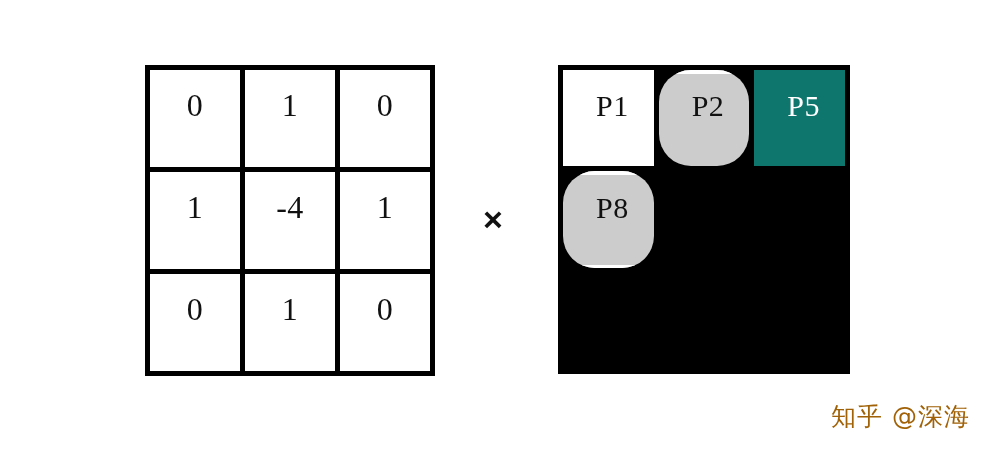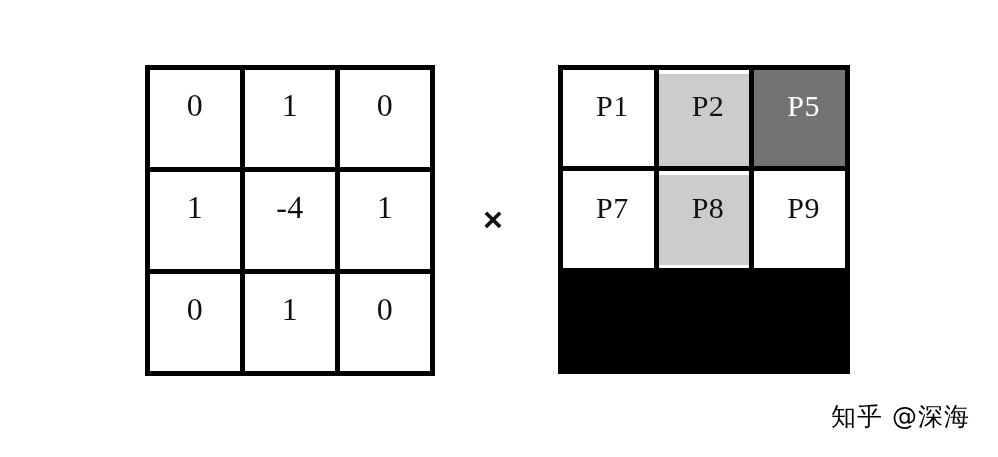--- a/index.html
+++ b/index.html
@@ -72,22 +72,22 @@
     height: 309px;
   }
   #pixel-matrix .cell-label {
     font-size: 30px;
     top: 22%;
     padding-left: 8px;
   }
 
   
   .cell.fill-white  { background: #ffffff; }
-  .cell.fill-gray   { background: #cccccc; }
-  .cell.fill-black  { background: #737373; }
+  .cell.fill-gray   { background: #cccccc; border-radius: 32px; }
+  .cell.fill-black  { background: #0f766e; }
   .cell.fill-black .cell-label { color: #ffffff; }
 
   
   #pixel-matrix .row-top.fill-gray::before,
   #pixel-matrix .row-bottom.fill-gray::before {
     content: "";
     position: absolute;
     left: 0;
     right: 0;
     top: 0;
@@ -122,21 +122,21 @@
   }
 
   
   #watermark {
     position: absolute;
     right: 28px;
     bottom: 28px;
     font-family: "DejaVu Sans", "Liberation Sans", sans-serif;
     font-size: 25px;
     line-height: 1;
-    color: #000000;
+    color: #a16207;
     letter-spacing: 1px;
     white-space: nowrap;
     user-select: none;
   }
 </style>
 </head>
 <body>
 
 <div class="stage">
 
@@ -182,27 +182,21 @@
       <span class="cell-label">P1</span>
     </div>
     <div class="cell fill-gray row-top">
       <span class="cell-label">P2</span>
     </div>
 
     <div class="cell fill-black row-middle">
       <span class="cell-label">P5</span>
     </div>
 
-    <div class="cell fill-white row-bottom">
-      <span class="cell-label">P7</span>
-    </div>
     <div class="cell fill-gray row-bottom">
       <span class="cell-label">P8</span>
     </div>
-    <div class="cell fill-white row-bottom">
-      <span class="cell-label">P9</span>
-    </div>
 
   </div>
 
   <div id="watermark">知乎 @深海</div>
 
 </div>
 
 </body></html>

